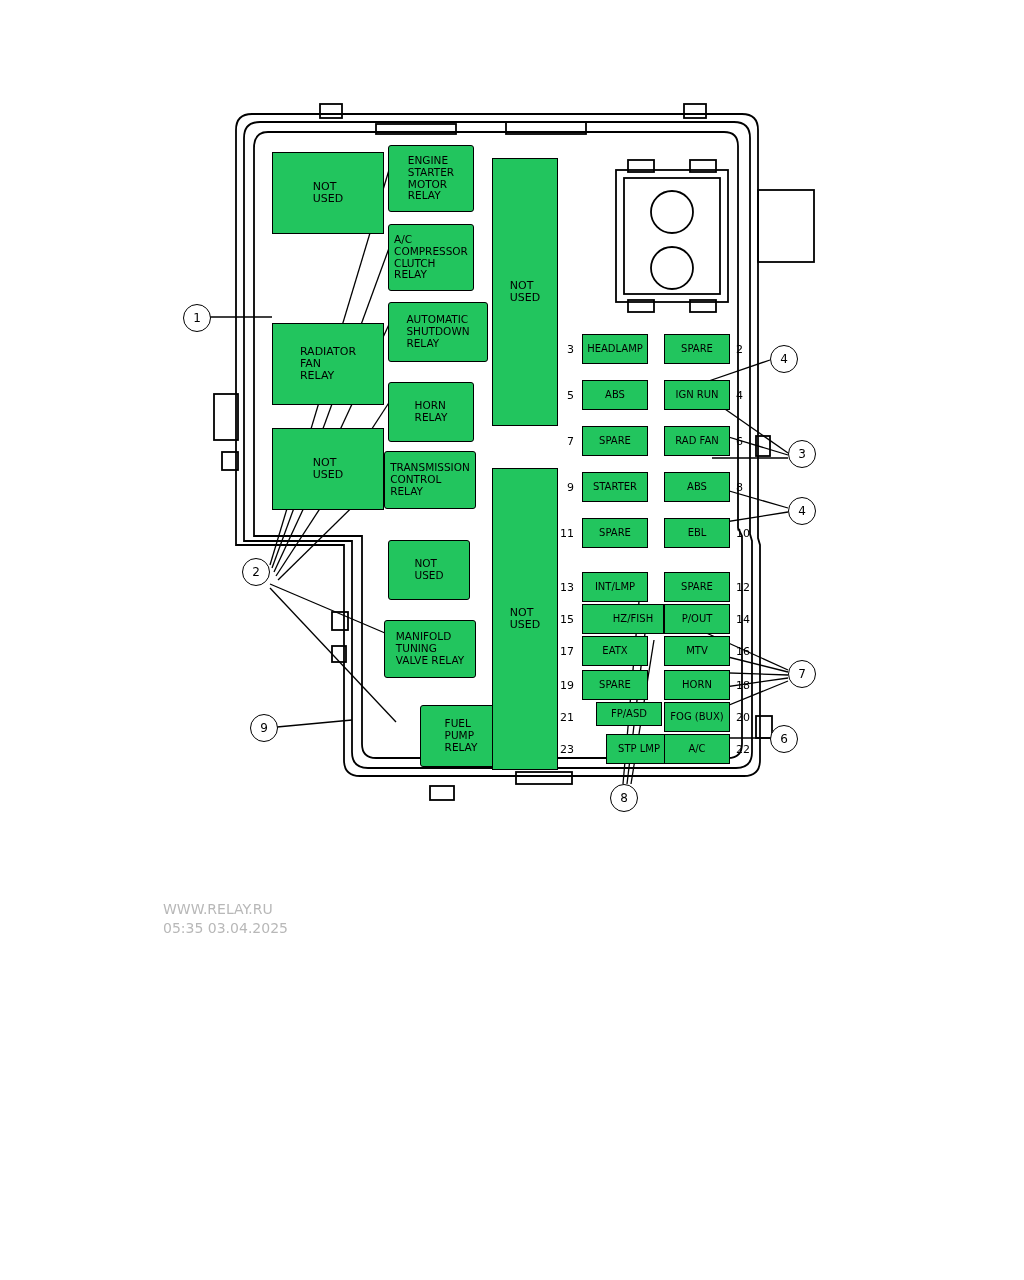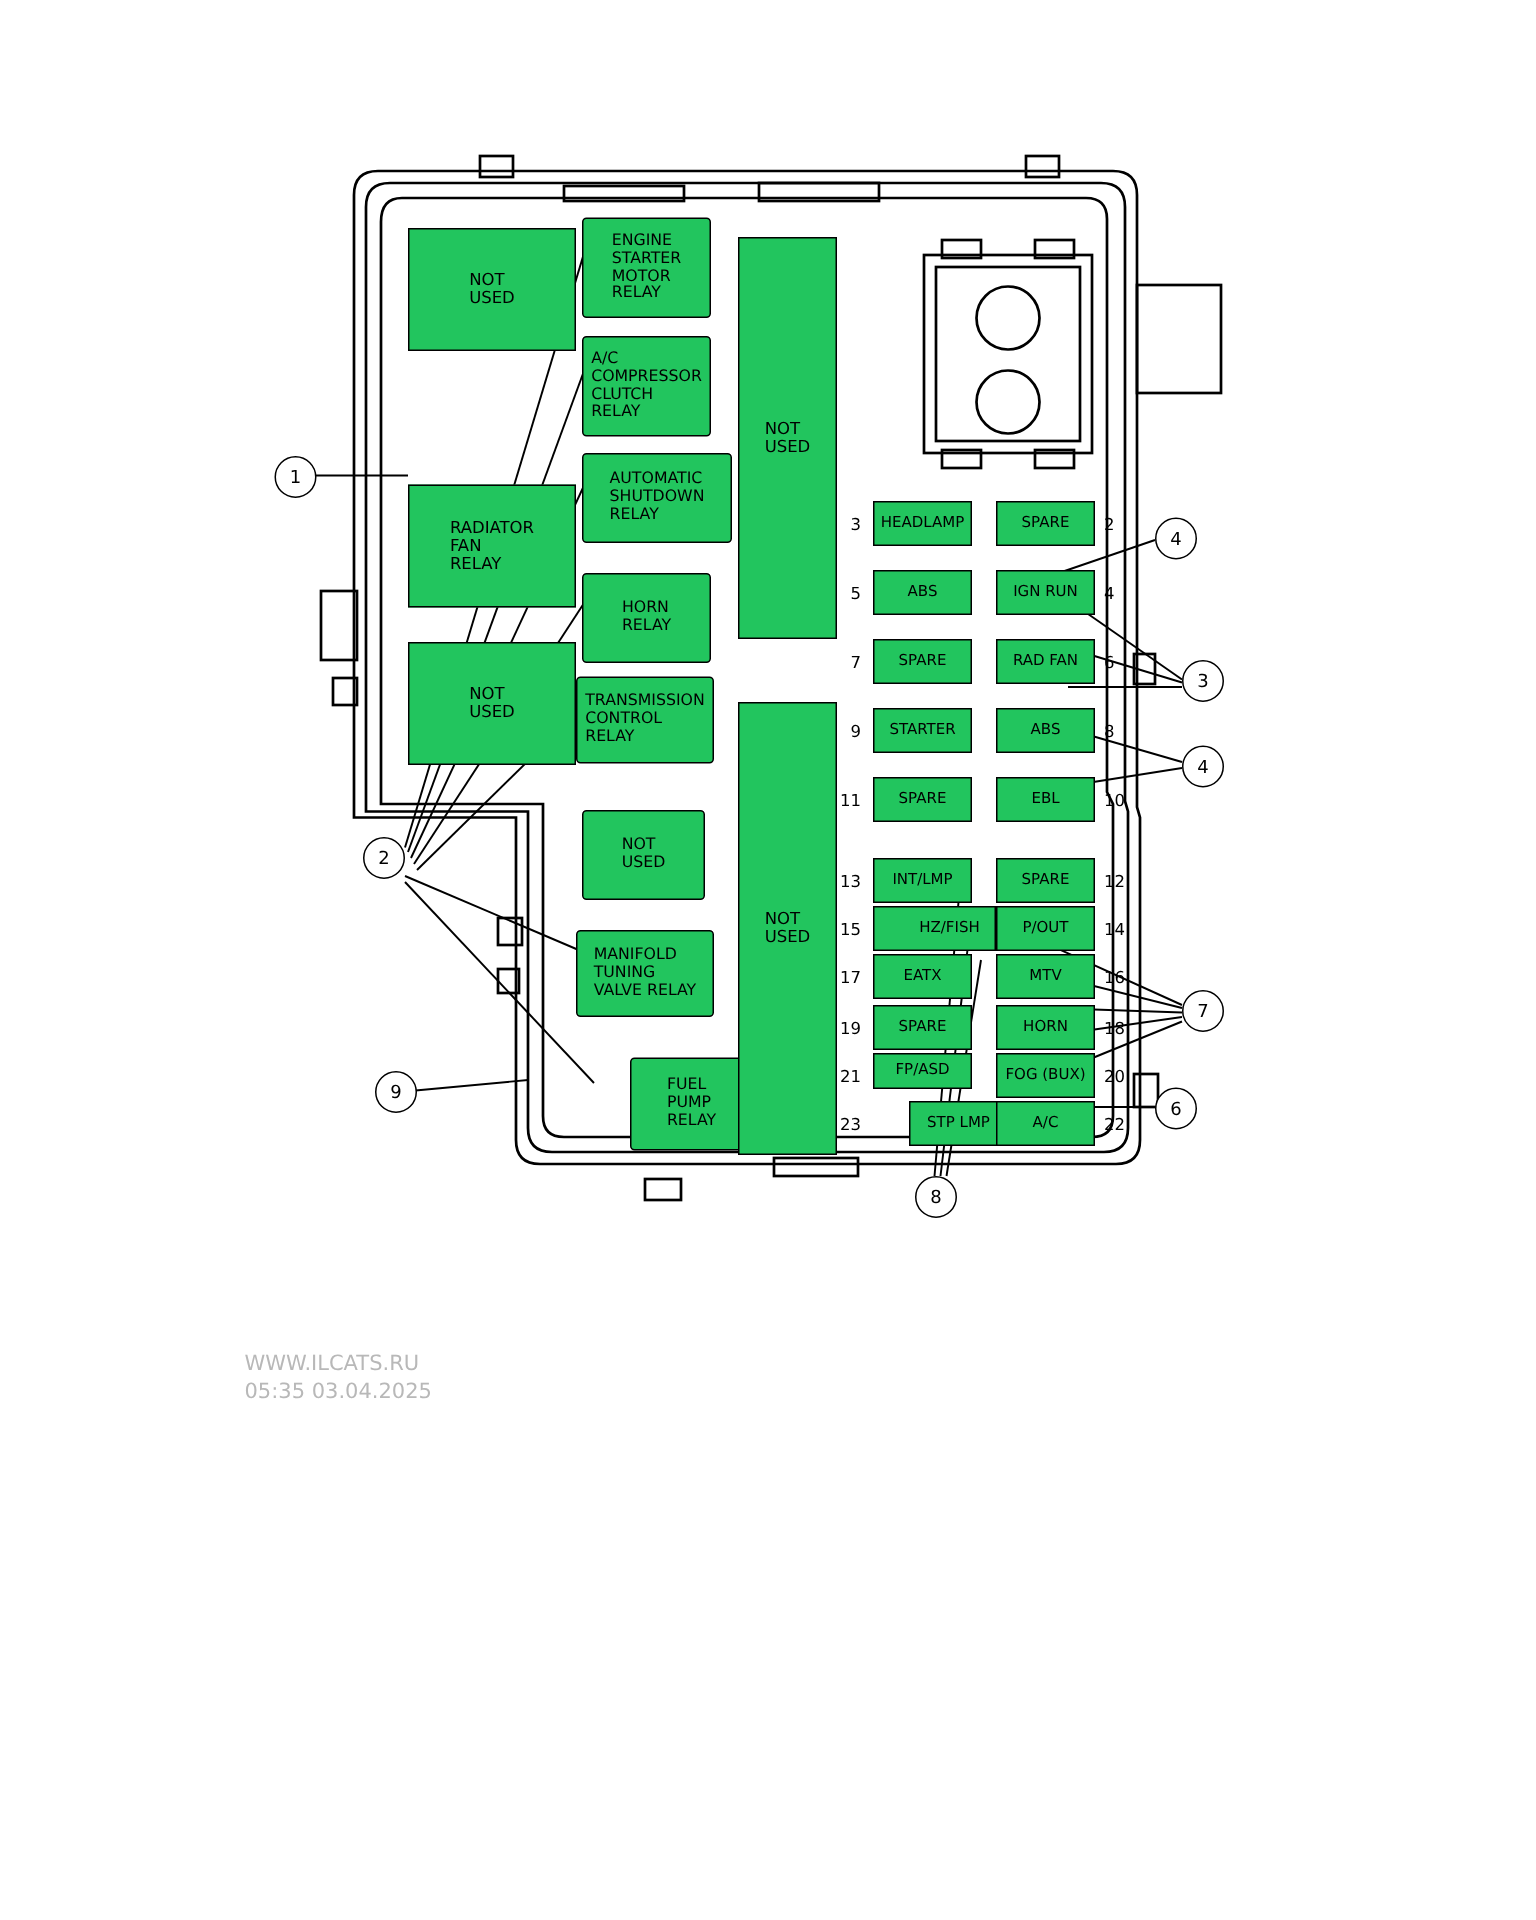--- a/index.html
+++ b/index.html
@@ -231,21 +231,21 @@
       <div class="box fuse" style="left: 582px; top: 518px; width: 66px; height: 30px;">SPARE</div>
       <div class="fusenum left" style="left: 540px; top: 572px; width: 34px; height: 30px;">13</div>
       <div class="box fuse" style="left: 582px; top: 572px; width: 66px; height: 30px;">INT/LMP</div>
       <div class="fusenum left" style="left: 540px; top: 604px; width: 34px; height: 30px;">15</div>
       <div class="box fuse" style="left: 582px; top: 604px; width: 82px; height: 30px; padding-left: 20px;">HZ/FISH</div>
       <div class="fusenum left" style="left: 540px; top: 636px; width: 34px; height: 30px;">17</div>
       <div class="box fuse" style="left: 582px; top: 636px; width: 66px; height: 30px;">EATX</div>
       <div class="fusenum left" style="left: 540px; top: 670px; width: 34px; height: 30px;">19</div>
       <div class="box fuse" style="left: 582px; top: 670px; width: 66px; height: 30px;">SPARE</div>
       <div class="fusenum left" style="left: 540px; top: 702px; width: 34px; height: 30px;">21</div>
-      <div class="box fuse" style="left: 582px; top: 702px; width: 66px; height: 24px;">FP/ASD</div>
+      <div class="box fuse" style="left: 596px; top: 702px; width: 66px; height: 24px;">FP/ASD</div>
       <div class="fusenum left" style="left: 540px; top: 734px; width: 34px; height: 30px;">23</div>
       <div class="box fuse" style="left: 582px; top: 734px; width: 66px; height: 30px; margin-left: 24px;">STP LMP</div>
       <div class="box fuse" style="left: 664px; top: 334px; width: 66px; height: 30px;">SPARE</div>
       <div class="fusenum right" style="left: 736px; top: 334px; width: 30px; height: 30px;">2</div>
       <div class="box fuse" style="left: 664px; top: 380px; width: 66px; height: 30px;">IGN RUN</div>
       <div class="fusenum right" style="left: 736px; top: 380px; width: 30px; height: 30px;">4</div>
       <div class="box fuse" style="left: 664px; top: 426px; width: 66px; height: 30px;">RAD FAN</div>
       <div class="fusenum right" style="left: 736px; top: 426px; width: 30px; height: 30px;">6</div>
       <div class="box fuse" style="left: 664px; top: 472px; width: 66px; height: 30px;">ABS</div>
       <div class="fusenum right" style="left: 736px; top: 472px; width: 30px; height: 30px;">8</div>
@@ -271,17 +271,17 @@
       <div class="callout" style="left: 788px; top: 440px;">3</div>
       <div class="callout" style="left: 770px; top: 345px;">4</div>
       <div class="callout" style="left: 788px; top: 497px;">4</div>
       <div class="callout" style="left: 770px; top: 725px;">6</div>
       <div class="callout" style="left: 788px; top: 660px;">7</div>
       <div class="callout" style="left: 610px; top: 784px;">8</div>
       <div class="callout" style="left: 250px; top: 714px;">9</div>
     </div>
 
   <div class="watermark">
-    <span class="wm-line">WWW.ILCATS.RU</span>
+    <span class="wm-line">WWW.RELAY.RU</span>
     <span class="wm-line">05:35 03.04.2025</span>
   </div>
 
 </div>
 
 </body></html>

